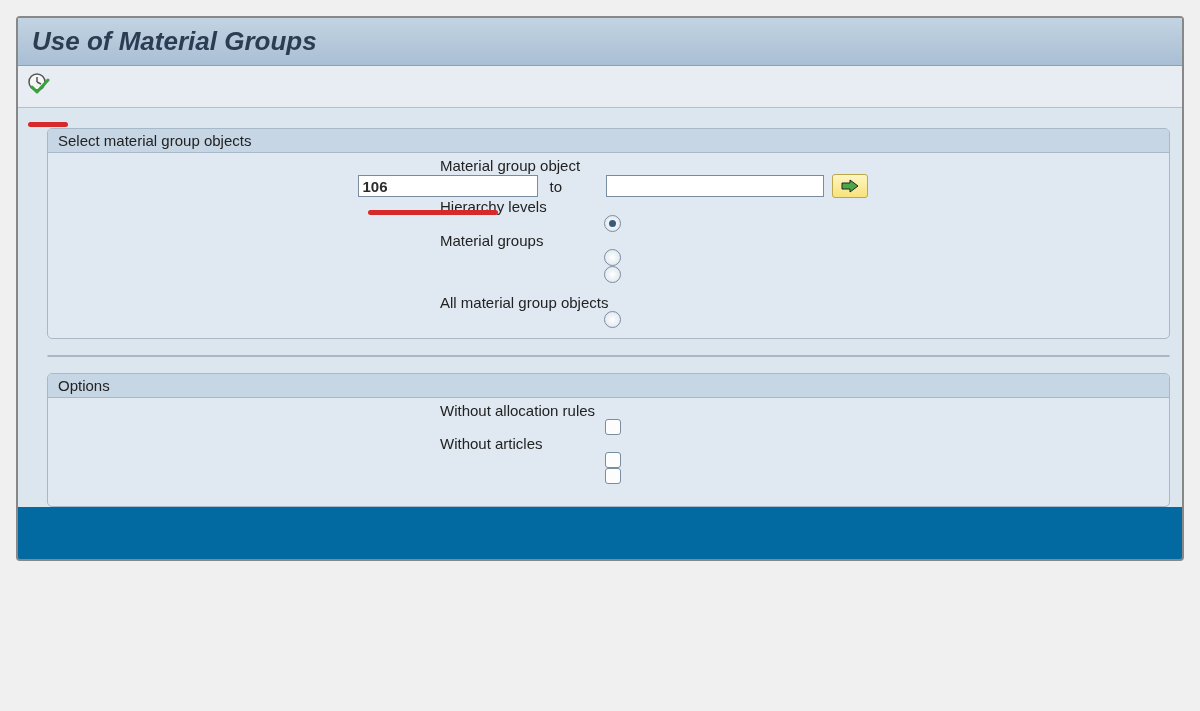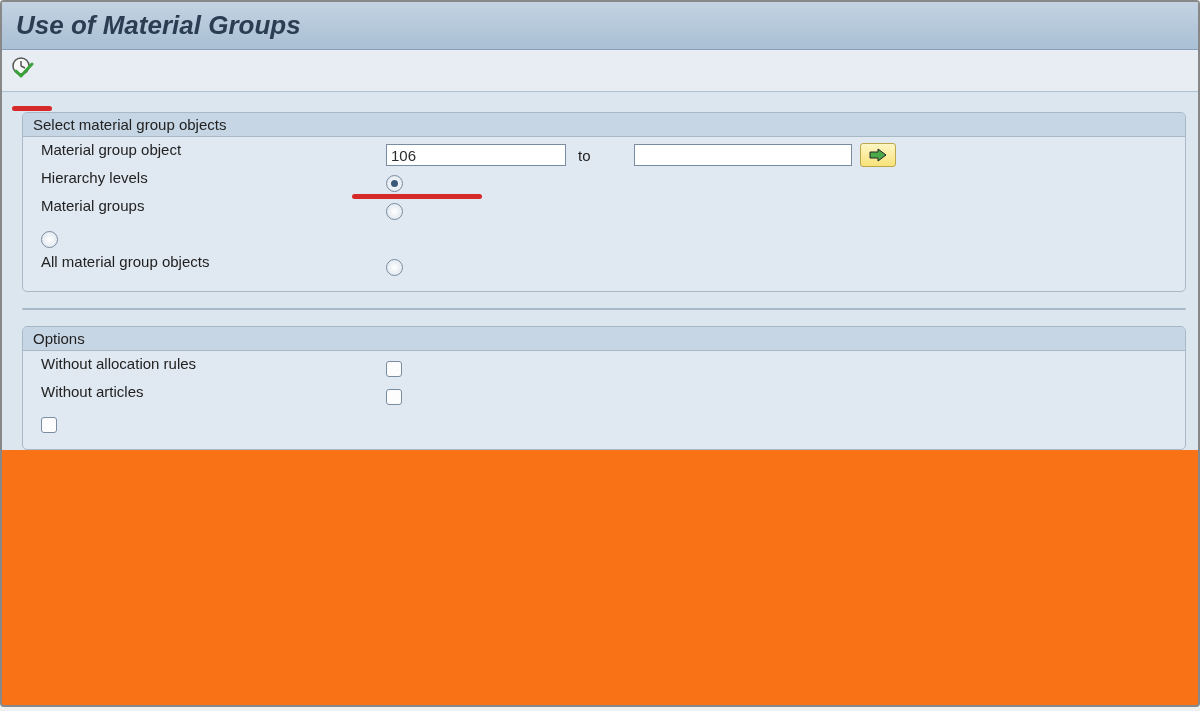--- a/index.html
+++ b/index.html
@@ -8,23 +8,23 @@
     font-family: Arial, Helvetica, sans-serif;
     font-size: 15px;
     background: #f0f0f0;
     width: 1200px;
     height: 711px;
     overflow: hidden;
   }
   .window {
     border: 2px solid #888;
     border-radius: 4px;
-    margin: 0;
-    background: #f97316;
-    height: 707px;
+    margin: 16px;
+    background: #0369a1;
+    height: 545px;
     position: relative;
   }
   .titlebar {
     background: linear-gradient(#c3d3e2, #a9bfd4);
     padding: 8px 14px;
     border-bottom: 1px solid #8aa0b8;
   }
   .titlebar h1 {
     margin: 0;
     font-size: 26px;
@@ -57,21 +57,21 @@
   .annot-underline-2 {
     position: absolute;
     left: 350px;
     top: 192px;
     width: 130px;
     height: 5px;
     background: #d62a2a;
     border-radius: 3px;
   }
   .content {
-    padding: 20px 12px 0 20px;
+    padding: 20px 12px 0 29px;
     background: #dce6ef;
   }
   .group {
     border: 1px solid #a9b8c7;
     border-radius: 5px;
     margin-bottom: 16px;
     background: #e0e9f2;
     overflow: hidden;
   }
   .group-header {
@@ -79,41 +79,43 @@
     border-bottom: 1px solid #a9b8c7;
     padding: 3px 10px;
     font-size: 15px;
     color: #222;
   }
   .group-body {
     padding: 4px 10px 10px 18px;
   }
   .row {
     display: flex;
+    align-items: center;
     min-height: 28px;
+    flex-direction: column;
   }
   .label-col {
     width: 345px;
     color: #222;
   }
   .ctrl-col {
     display: flex;
     align-items: center;
     gap: 4px;
   }
   input[type="text"] {
     border: 1px solid #7a8ca0;
     background: #fff;
     height: 22px;
     padding: 1px 4px;
     font-size: 15px;
     font-family: inherit;
     color: #2c2c2c;
   }
-  .in-from { width: 180px; }
+  .in-from { width: 180px; font-weight: bold; }
   .in-to { width: 218px; }
   .selected-text {
     background: #9db9d6;
   }
   .to-lbl {
     width: 60px;
     padding: 0 8px;
     color: #222;
   }
   .mult-btn {

